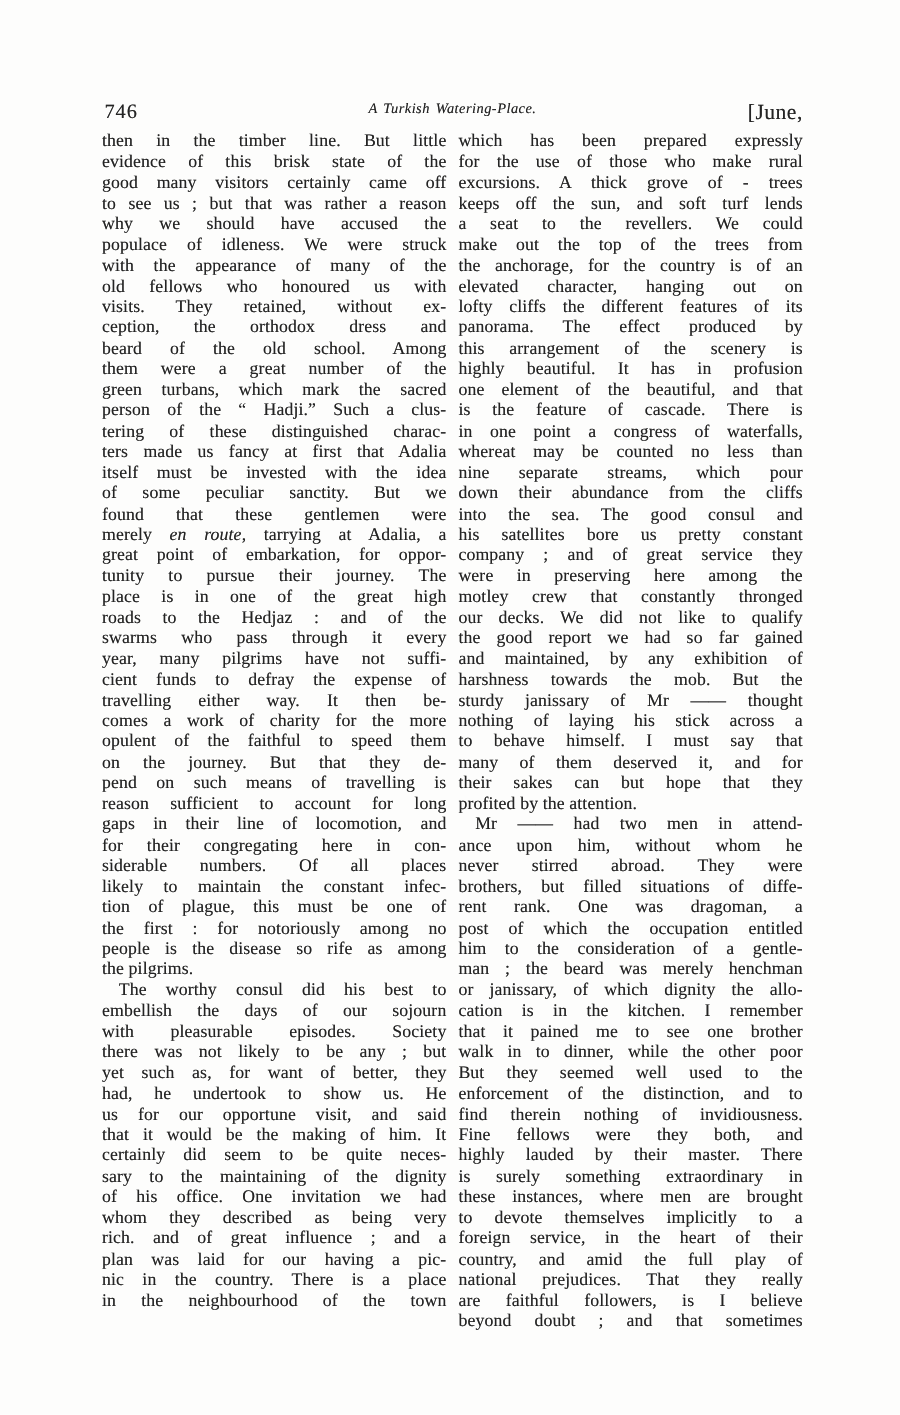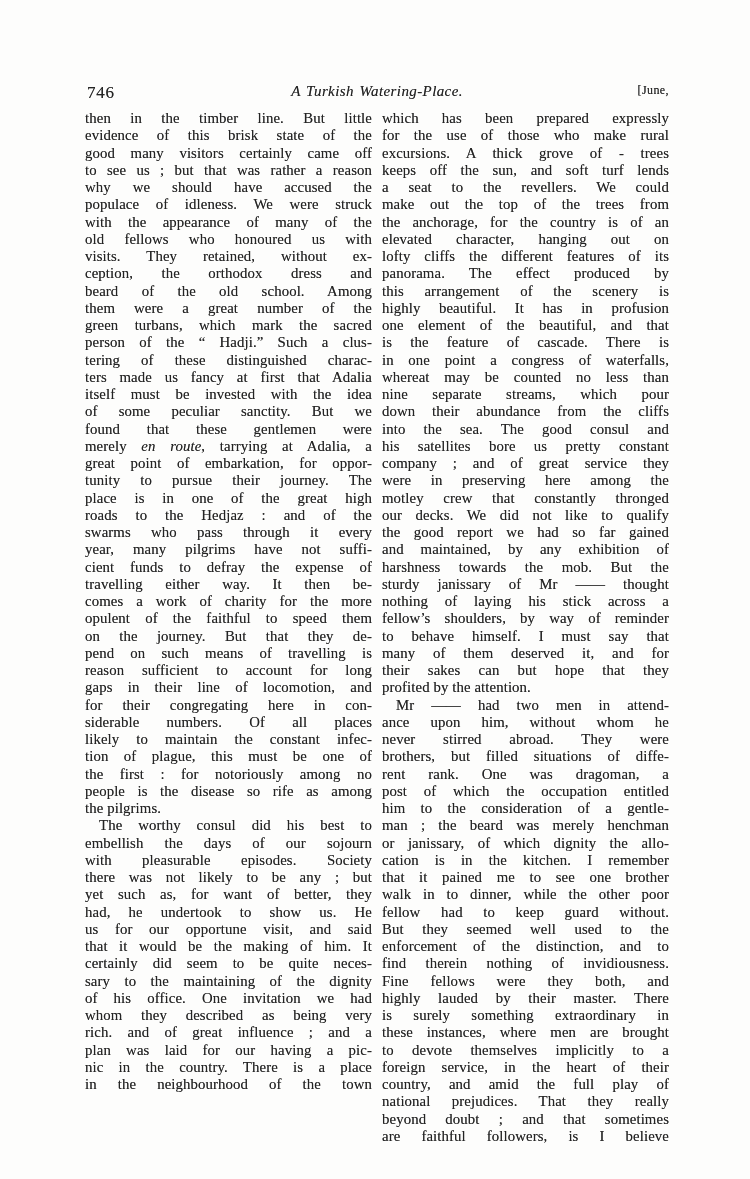--- a/index.html
+++ b/index.html
@@ -31,29 +31,29 @@
     font-size: 17px;
     letter-spacing: 0.8px;
   }
   .running-title {
     position: absolute;
     left: 0;
     right: 0;
     top: 0;
     text-align: center;
     font-style: italic;
-    font-size: 15px;
+    font-size: 12px;
     letter-spacing: 0.4px;
     word-spacing: 1.5px;
   }
   .issue-date {
     position: absolute;
     right: 0;
     top: 0;
-    font-size: 12px;
+    font-size: 18px;
     letter-spacing: 0.4px;
   }
   .columns {
     position: absolute;
     left: 85px;
     top: 110px;
     width: 584px;
     display: flex;
     gap: 10px;
   }
@@ -170,46 +170,44 @@
         <div class="line">his satellites bore us pretty constant</div>
         <div class="line">company ; and of great service they</div>
         <div class="line">were in preserving here among the</div>
         <div class="line">motley crew that constantly thronged</div>
         <div class="line">our decks. We did not like to qualify</div>
         <div class="line">the good report we had so far gained</div>
         <div class="line">and maintained, by any exhibition of</div>
         <div class="line">harshness towards the mob. But the</div>
         <div class="line">sturdy janissary of Mr —— thought</div>
         <div class="line">nothing of laying his stick across a</div>
-        <div class="line">fellow’s shoulders, by way of reminder</div>
         <div class="line">to behave himself. I must say that</div>
         <div class="line">many of them deserved it, and for</div>
         <div class="line">their sakes can but hope that they</div>
         <div class="line flush">profited by the attention.</div>
         <div class="line indent">Mr —— had two men in attend-</div>
         <div class="line">ance upon him, without whom he</div>
         <div class="line">never stirred abroad. They were</div>
         <div class="line">brothers, but filled situations of diffe-</div>
         <div class="line">rent rank. One was dragoman, a</div>
         <div class="line">post of which the occupation entitled</div>
         <div class="line">him to the consideration of a gentle-</div>
         <div class="line">man ; the beard was merely henchman</div>
         <div class="line">or janissary, of which dignity the allo-</div>
         <div class="line">cation is in the kitchen. I remember</div>
         <div class="line">that it pained me to see one brother</div>
         <div class="line">walk in to dinner, while the other poor</div>
-        <div class="line">fellow had to keep guard without.</div>
         <div class="line">But they seemed well used to the</div>
         <div class="line">enforcement of the distinction, and to</div>
         <div class="line">find therein nothing of invidiousness.</div>
         <div class="line">Fine fellows were they both, and</div>
         <div class="line">highly lauded by their master. There</div>
         <div class="line">is surely something extraordinary in</div>
         <div class="line">these instances, where men are brought</div>
         <div class="line">to devote themselves implicitly to a</div>
         <div class="line">foreign service, in the heart of their</div>
         <div class="line">country, and amid the full play of</div>
         <div class="line">national prejudices. That they really</div>
+        <div class="line">are faithful followers, is I believe</div>
         <div class="line">beyond doubt ; and that sometimes</div>
-        <div class="line">are faithful followers, is I believe</div>
       </div>
   </div>
 </div>
 
 </body></html>

